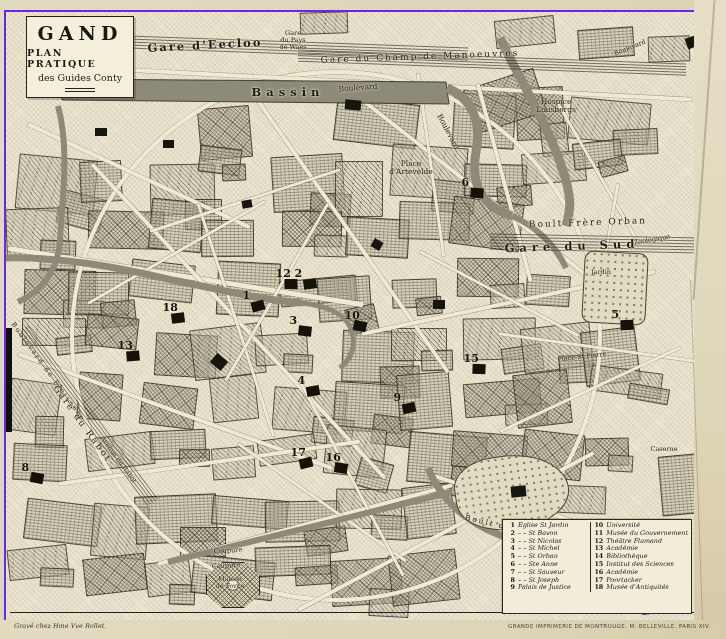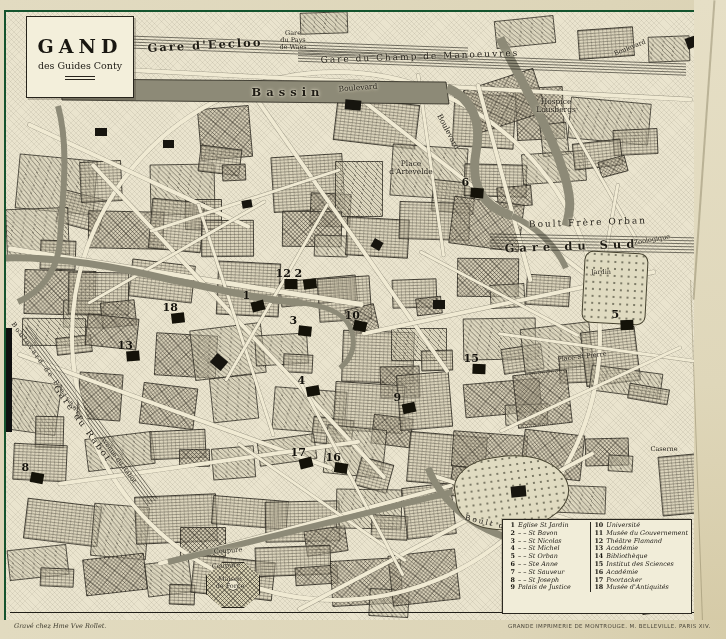--- a/index.html
+++ b/index.html
@@ -5,21 +5,21 @@
   html,body{margin:0;padding:0;}
   body{
     width:726px;height:639px;overflow:hidden;position:relative;
     font-family:"DejaVu Serif", serif;
     background:linear-gradient(135deg,#e2dbc1 0%,#ddd5b8 45%,#d3c9a8 100%);
   }
   #stage{position:absolute;inset:0;}
   
   #plate{
     position:absolute;left:4px;top:10px;width:688px;height:608px;
-    border:2px solid #14532d;overflow:hidden;background:#eab308;
+    border:2px solid #6d28d9;overflow:hidden;background:#eab308;
     box-shadow:1px 1px 0 rgba(60,55,40,.35), inset 0 0 14px rgba(90,80,55,.25);
   }
   #world{position:absolute;left:-6px;top:-12px;width:726px;height:639px;
     background:
       repeating-linear-gradient(45deg, rgba(75,70,55,.10) 0 .6px, transparent .6px 3.4px),
       repeating-linear-gradient(-45deg, rgba(75,70,55,.08) 0 .6px, transparent .6px 3.6px),
       #eae4ce;
   }
   
   .blk{position:absolute;z-index:10;border:.7px solid rgba(33,30,23,.7);border-radius:1px;}
@@ -159,20 +159,21 @@
 
       <div class="park" style="left:583px;top:252px;width:62px;height:70px;transform:rotate(3deg);"></div>
       <div class="park" style="left:455px;top:455px;width:112px;height:72px;transform:rotate(-8deg);border-radius:40% 60% 50% 50%;"></div>
       <div class="octagon" style="left:206px;top:562px;width:52px;height:44px;"></div>
 
       <div id="edgeStrip"></div>
       <div id="innerBottomLine"></div>
 
       <div id="titlebox">
         <div class="t1">GAND</div>
+        <div class="t2">PLAN PRATIQUE</div>
         <div class="t3">des Guides Conty</div>
         <div class="rule"></div>
       </div>
 
       <div id="legend">
         <div class="cols">
           <div class="col left">
               <div class="lrow">
                 <span class="ln">1</span>
                 <span class="ll">Eglise St Jardin</span>

